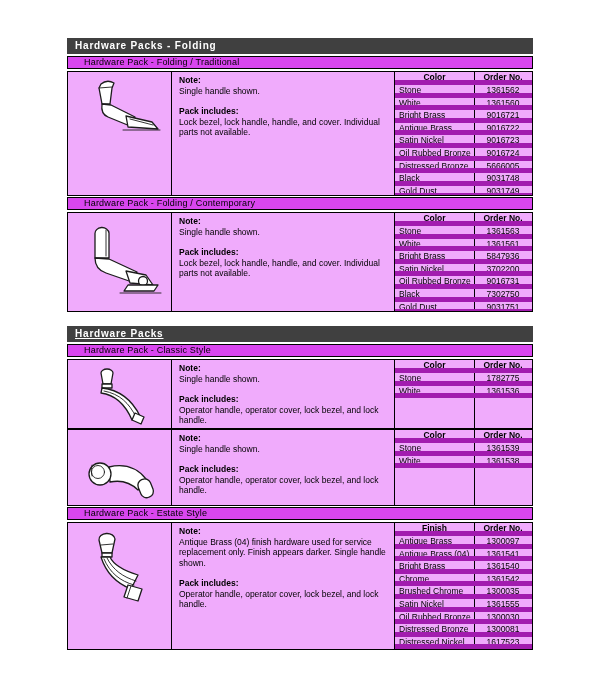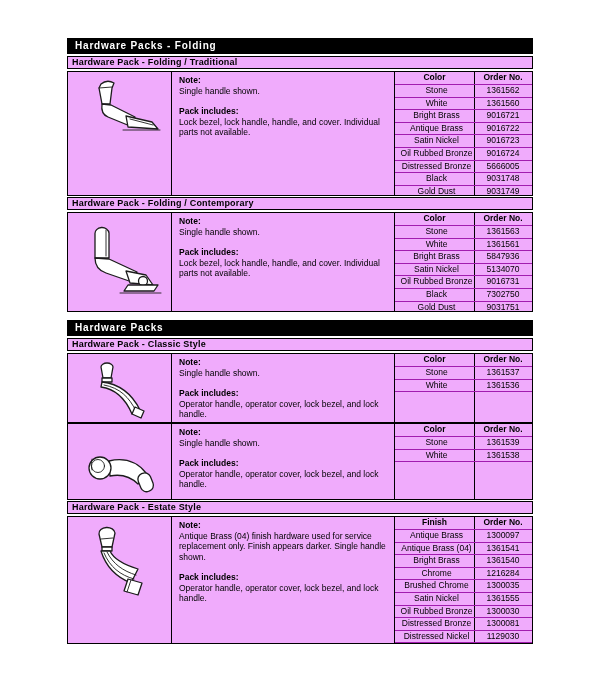--- a/index.html
+++ b/index.html
@@ -4,55 +4,55 @@
 <style>
   html,body{margin:0;padding:0;}
   body{
     width:600px;height:700px;background:#ffffff;position:relative;overflow:hidden;
     font-family:"Liberation Sans", sans-serif;color:#000;
     -webkit-font-smoothing:antialiased;
   }
   #sheet{position:absolute;left:67px;top:38px;width:466px;}
 
   .blackbar{
-    box-sizing:border-box;height:16px;background:#000000;color:#fff;
+    box-sizing:border-box;height:16px;background:#404040;color:#fff;
     font-size:10px;font-weight:bold;line-height:16px;padding-left:8px;
     letter-spacing:0.8px;margin-bottom:2px;
   }
-  .blackbar.second{margin-top:8px;}
+  .blackbar.second{margin-top:14px;text-decoration:underline;}
 
   .graybar{
-    box-sizing:border-box;height:13px;background:#f0abfc;color:#000;
-    border:1px solid #000;font-size:9px;font-weight:bold;line-height:11px;
-    padding-left:4px;letter-spacing:0.2px;margin-bottom:2px;margin-top:1px;
+    box-sizing:border-box;height:13px;background:#d946ef;color:#000;
+    border:1px solid #000;font-size:9px;font-weight:normal;line-height:11px;
+    padding-left:16px;letter-spacing:0.2px;margin-bottom:2px;margin-top:1px;
   }
   .graybar.first{margin-top:0;}
 
   .row{
     box-sizing:border-box;border:1px solid #000;
     display:grid;grid-template-columns:104px 222px 1fr;
     background:#f0abfc;overflow:hidden;
   }
   .cell-img{border-right:1px solid #000;overflow:hidden;}
   .cell-img svg{display:block;}
   .cell-note{
     box-sizing:border-box;padding:3px 7px;font-size:8.5px;line-height:10.5px;
   }
   .cell-note .b{font-weight:bold;}
   .cell-note .spacer{height:10px;}
   .cell-table{border-left:1px solid #000;position:relative;}
   .vdivider{position:absolute;left:79px;top:0;bottom:0;width:0;border-left:1px solid #000;}
   .trow{
     display:grid;grid-template-columns:79px 1fr;height:12.6px;
-    border-bottom:1px solid #a21caf;box-sizing:border-box;position:relative;
+    border-bottom:5px solid #a21caf;box-sizing:border-box;position:relative;
     font-size:8.5px;line-height:11.5px;
   }
   .trow.thead{height:13px;font-weight:bold;}
   .tcell{box-sizing:border-box;overflow:hidden;white-space:nowrap;}
-  .tcell.name{padding-left:4px;text-align:center;}
+  .tcell.name{padding-left:4px;text-align:left;}
   .tcell.num{text-align:center;}
   .trow.thead .tcell{text-align:center;padding-left:0;}
   .drawing{stroke:#1c1c1c;fill:#fff;stroke-width:1.3;stroke-linejoin:round;stroke-linecap:round;}
   .drawing .thin{stroke-width:0.9;fill:none;}
 </style>
 </head>
 <body>
 
 <div id="sheet">
 
@@ -162,21 +162,21 @@
           <div class="trow">
             <div class="tcell name">White</div>
             <div class="tcell num">1361561</div>
           </div>
           <div class="trow">
             <div class="tcell name">Bright Brass</div>
             <div class="tcell num">5847936</div>
           </div>
           <div class="trow">
             <div class="tcell name">Satin Nickel</div>
-            <div class="tcell num">5134070</div>
+            <div class="tcell num">3702200</div>
           </div>
           <div class="trow">
             <div class="tcell name">Oil Rubbed Bronze</div>
             <div class="tcell num">9016731</div>
           </div>
           <div class="trow">
             <div class="tcell name">Black</div>
             <div class="tcell num">7302750</div>
           </div>
           <div class="trow">
@@ -211,21 +211,21 @@
     </div>
     <div class="cell-table">
       <div class="vdivider"></div>
       <div class="trow thead">
         <div class="tcell">Color</div>
         <div class="tcell">Order No.</div>
       </div>
       <div>
           <div class="trow">
             <div class="tcell name">Stone</div>
-            <div class="tcell num">1361537</div>
+            <div class="tcell num">1782775</div>
           </div>
           <div class="trow">
             <div class="tcell name">White</div>
             <div class="tcell num">1361536</div>
           </div>
         </div>
     </div>
   </div>
 
   <div class="row" style="height:77px">
@@ -303,39 +303,39 @@
           <div class="trow">
             <div class="tcell name">Antique Brass (04)</div>
             <div class="tcell num">1361541</div>
           </div>
           <div class="trow">
             <div class="tcell name">Bright Brass</div>
             <div class="tcell num">1361540</div>
           </div>
           <div class="trow">
             <div class="tcell name">Chrome</div>
-            <div class="tcell num">1216284</div>
+            <div class="tcell num">1361542</div>
           </div>
           <div class="trow">
             <div class="tcell name">Brushed Chrome</div>
             <div class="tcell num">1300035</div>
           </div>
           <div class="trow">
             <div class="tcell name">Satin Nickel</div>
             <div class="tcell num">1361555</div>
           </div>
           <div class="trow">
             <div class="tcell name">Oil Rubbed Bronze</div>
             <div class="tcell num">1300030</div>
           </div>
           <div class="trow">
             <div class="tcell name">Distressed Bronze</div>
             <div class="tcell num">1300081</div>
           </div>
           <div class="trow">
             <div class="tcell name">Distressed Nickel</div>
-            <div class="tcell num">1129030</div>
+            <div class="tcell num">1617523</div>
           </div>
         </div>
     </div>
   </div>
 
 </div>
 
 </body></html>

